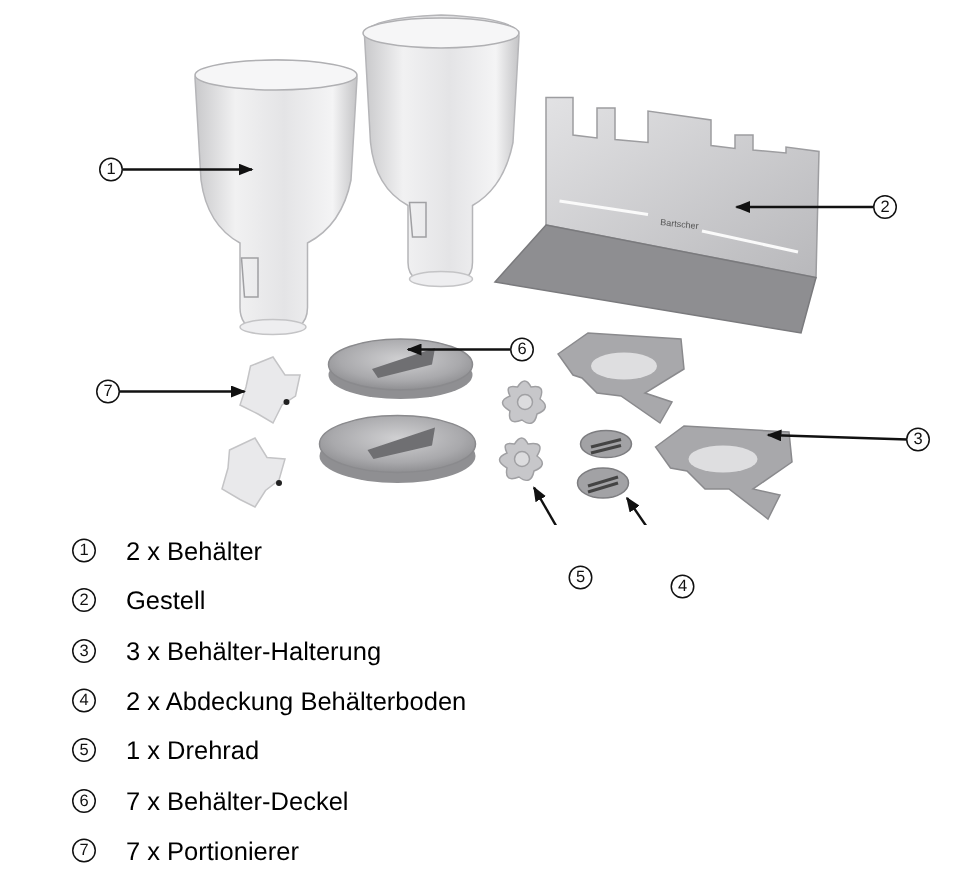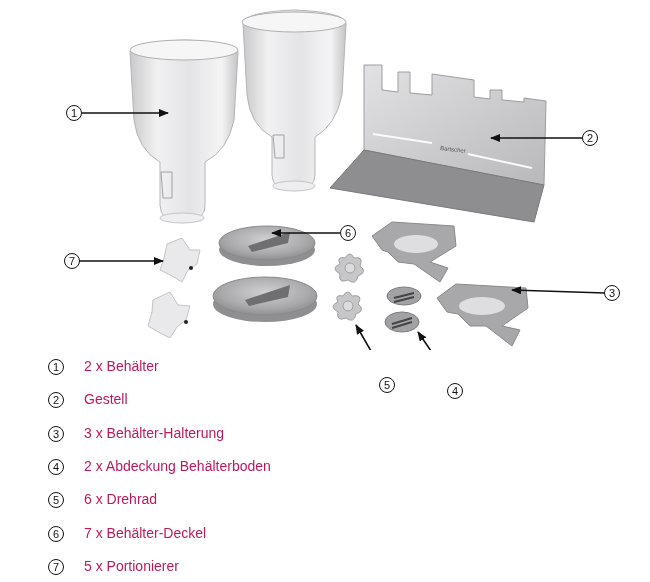--- a/index.html
+++ b/index.html
@@ -4,21 +4,21 @@
 <style>
   html, body { margin: 0; padding: 0; background: #ffffff; }
   body { width: 650px; height: 582px; position: relative; overflow: hidden; font-family: "Liberation Sans", sans-serif; }
   .figure { position: absolute; left: 0; top: 0; width: 650px; height: 350px; }
   .callout { position: absolute; width: 16px; height: 16px; border: 1.4px solid #111; border-radius: 50%; box-sizing: border-box;
              font-size: 11px; line-height: 14px; text-align: center; color: #111; background: #fff; font-family: "Liberation Sans", sans-serif; }
   .legend { position: absolute; left: 0; top: 0; width: 650px; height: 582px; pointer-events: none; }
   .legend-item { position: absolute; left: 48px; height: 20px; display: flex; align-items: center; }
   .legend-num { width: 16px; height: 16px; border: 1.4px solid #111; border-radius: 50%; box-sizing: border-box; font-size: 11px;
                 line-height: 14px; text-align: center; color: #111; }
-  .legend-text { position: absolute; left: 36px; top: 1px; white-space: nowrap; font-size: 14px; color: #be185d; }
+  .legend-text { position: absolute; left: 36px; top: 1px; white-space: nowrap; font-size: 17px; color: #000000; }
 </style>
 </head>
 <body>
 
 <div class="figure">
   <svg width="650" height="350" viewBox="0 0 650 350" xmlns="http://www.w3.org/2000/svg">
     <defs>
       <linearGradient id="glass" x1="0" y1="0" x2="1" y2="0">
         <stop offset="0" stop-color="#c9c9cb"></stop>
         <stop offset="0.25" stop-color="#f1f1f2"></stop>
@@ -144,23 +144,23 @@
   <div class="legend-item" style="top:424px;">
     <div class="legend-num">3</div>
     <div class="legend-text">3 x Behälter-Halterung</div>
   </div>
   <div class="legend-item" style="top:457px;">
     <div class="legend-num">4</div>
     <div class="legend-text">2 x Abdeckung Behälterboden</div>
   </div>
   <div class="legend-item" style="top:490px;">
     <div class="legend-num">5</div>
-    <div class="legend-text">6 x Drehrad</div>
+    <div class="legend-text">1 x Drehrad</div>
   </div>
   <div class="legend-item" style="top:524px;">
     <div class="legend-num">6</div>
     <div class="legend-text">7 x Behälter-Deckel</div>
   </div>
   <div class="legend-item" style="top:557px;">
     <div class="legend-num">7</div>
-    <div class="legend-text">5 x Portionierer</div>
+    <div class="legend-text">7 x Portionierer</div>
   </div>
 </div>
 
 </body></html>

